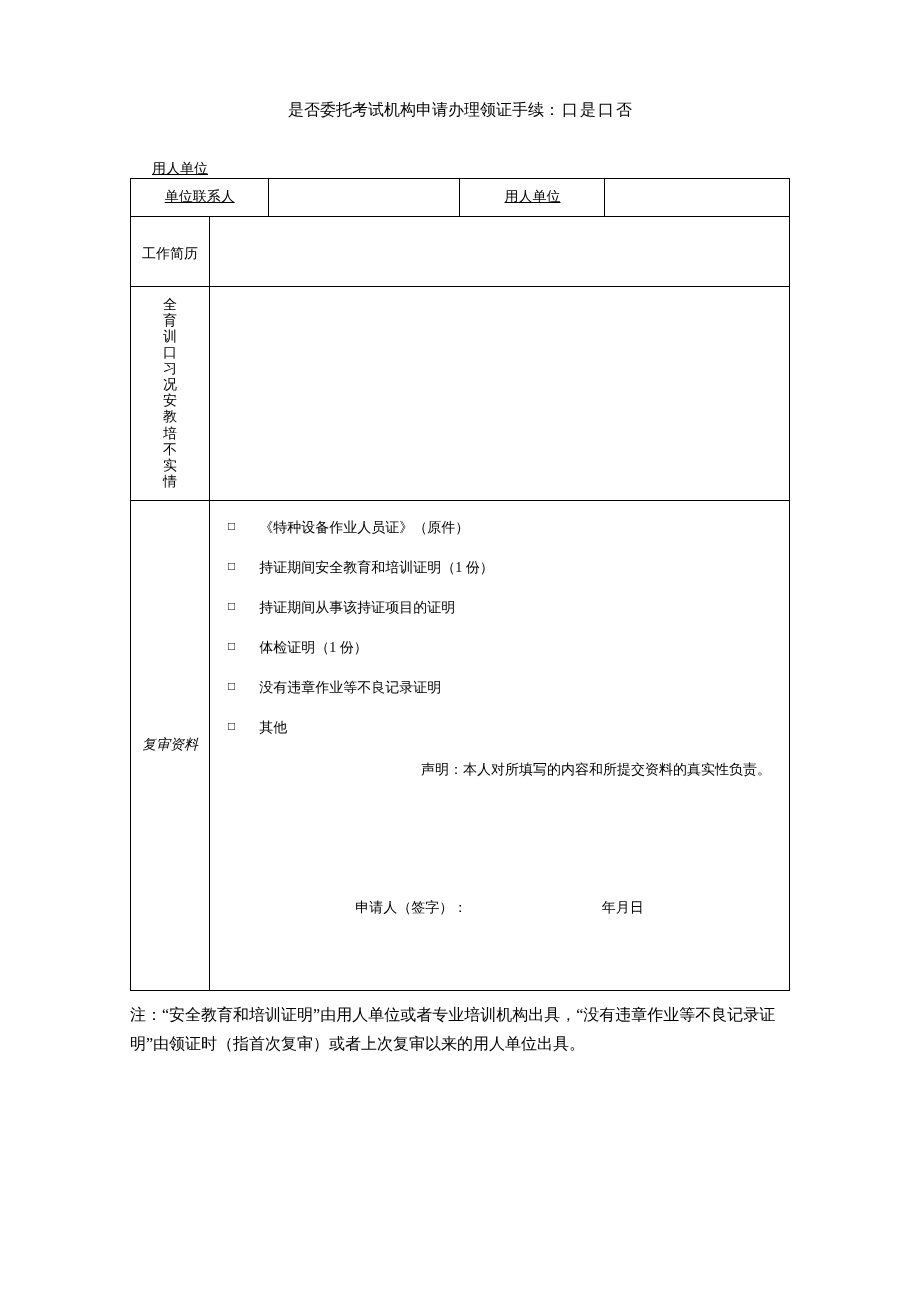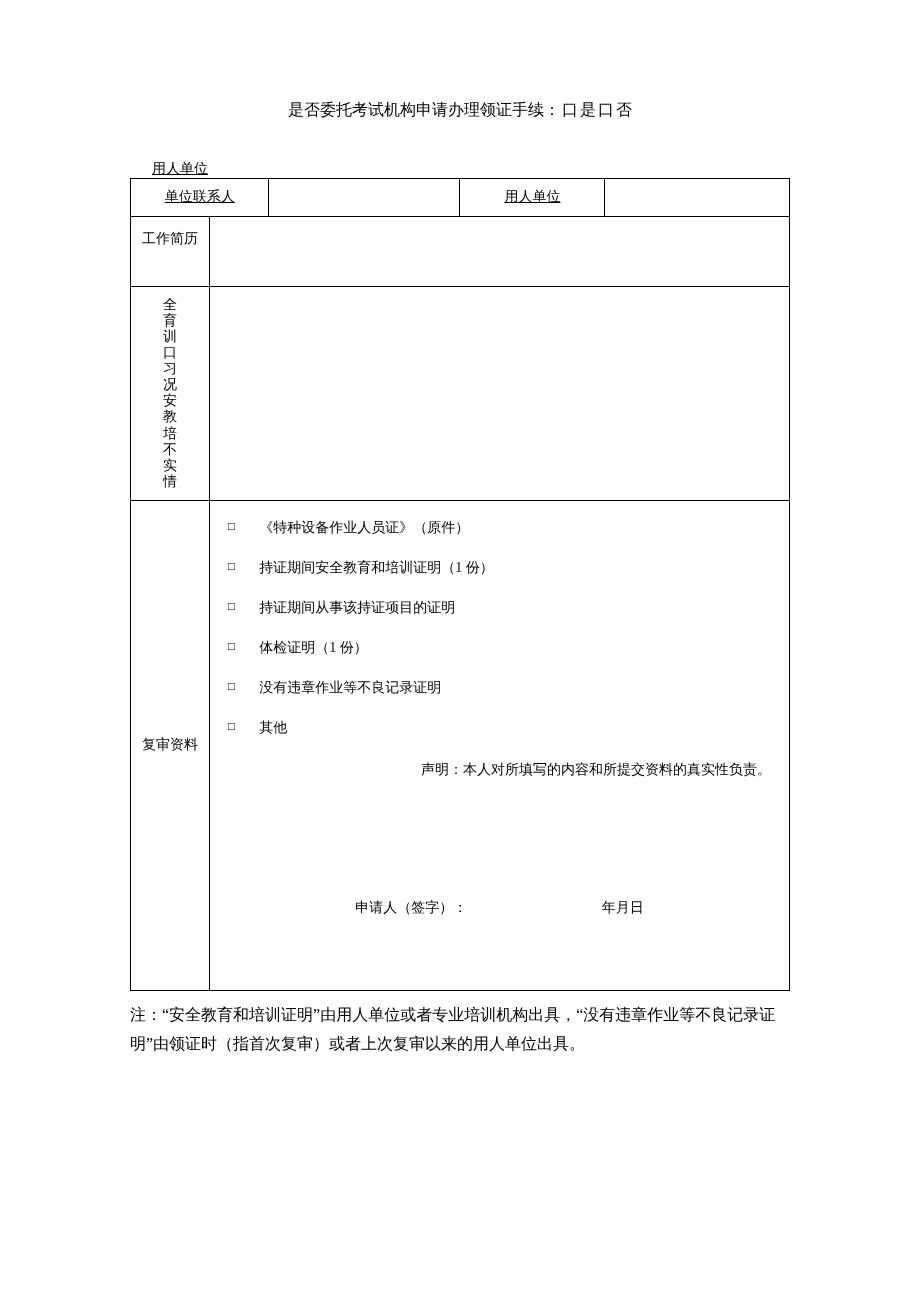--- a/index.html
+++ b/index.html
@@ -46,21 +46,21 @@
     }
     .tall-row td { height: 210px; vertical-align: top; }
     .review-content { padding: 18px 18px 30px 18px; }
     .check-item { margin-bottom: 22px; display: flex; }
     .check-item .box { margin-right: 24px; font-size: 12px; }
     .statement { text-align: right; margin-top: 24px; }
     .sig-line { margin-top: 120px; display: flex; justify-content: space-around; padding: 0 60px; }
     .note { margin-top: 10px; line-height: 1.8; font-size: 16px; }
     .r1 td { height: 36px; }
     .r2 td { height: 38px; text-decoration: underline; }
-    .r3 td { height: 70px; vertical-align: top; padding-top: 13px; font-family: Liberation Serif, serif; }
+    .r3 td { height: 70px; vertical-align: top; padding-top: 28px; font-family: Liberation Serif, serif; }
   </style>
 </head>
 <body>
 
 <div class="title-line">
   <span>是否委托考试机构申请办理领证手续：</span><span class="checkbox-inline">口</span><span>是</span><span class="checkbox-inline">口</span><span>否</span>
 </div>
 
 <div class="employer-hanging">用人单位</div>
 
@@ -99,21 +99,21 @@
 教
 培
 不
 实
 情</span>
     </td>
     <td colspan="4"></td>
   </tr>
 
   <tr>
-    <td class="label-cell" style="height:490px;">复审资料</td>
+    <td class="label-cell" style="height:490px;font-style:italic;">复审资料</td>
     <td colspan="4" style="vertical-align:top;padding:0;">
       <div class="review-content">
         <div class="check-item">
           <span class="box">□</span>
           <span>《特种设备作业人员证》（原件）</span>
         </div>
         <div class="check-item">
           <span class="box">□</span>
           <span>持证期间安全教育和培训证明（1 份）</span>
         </div>

